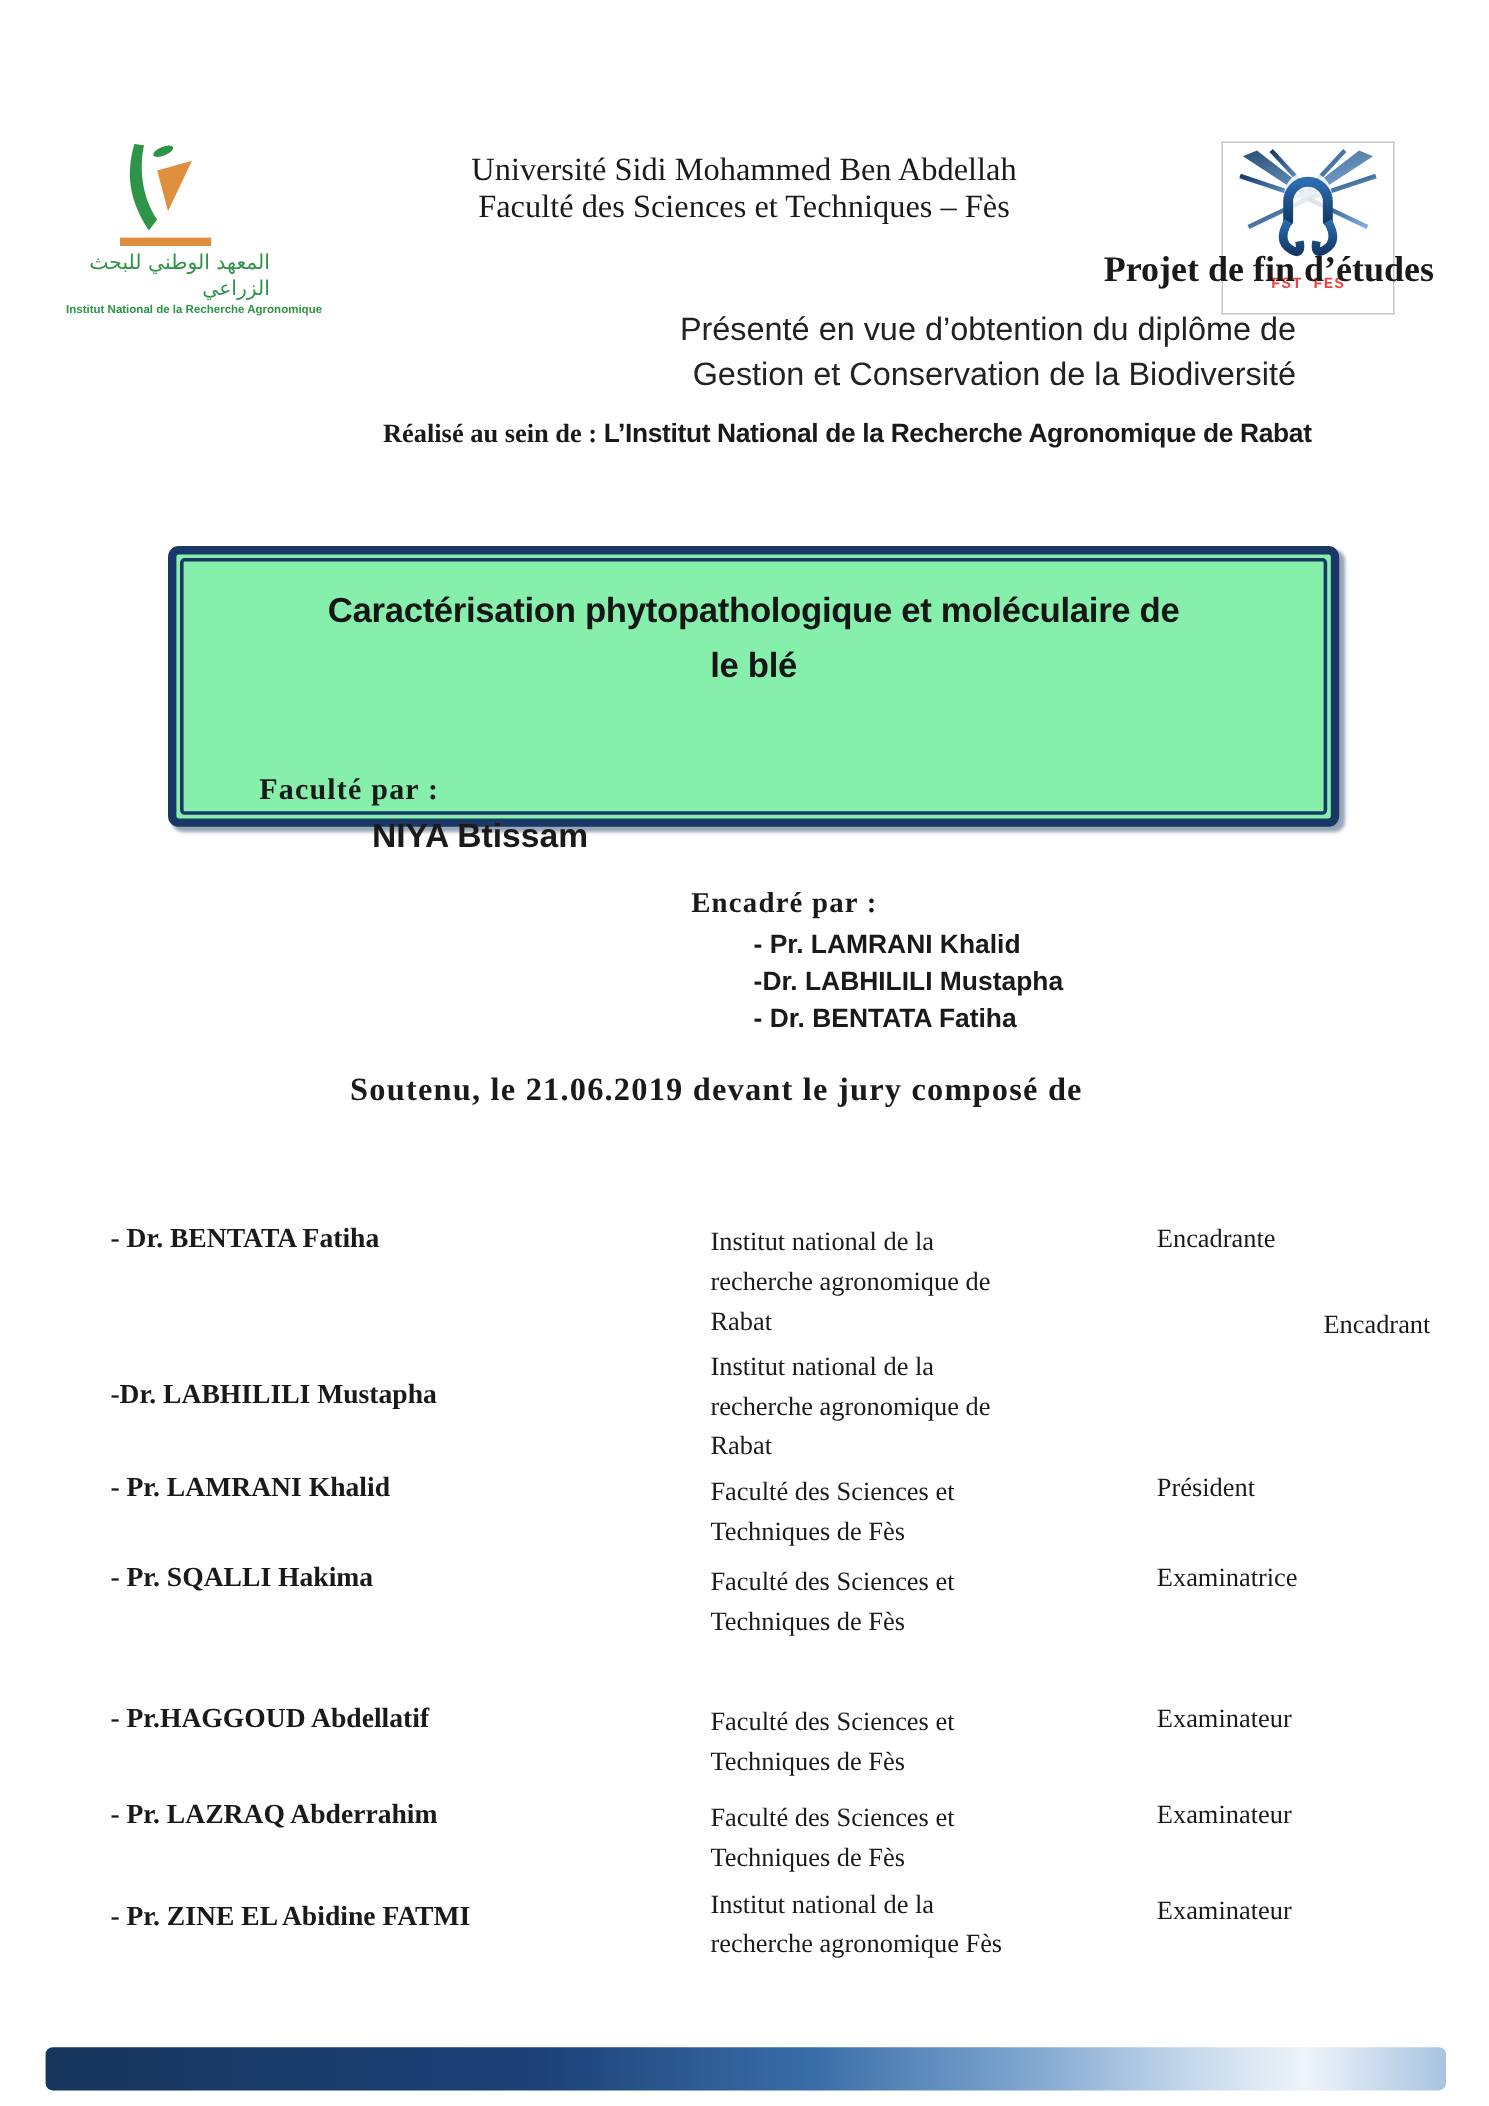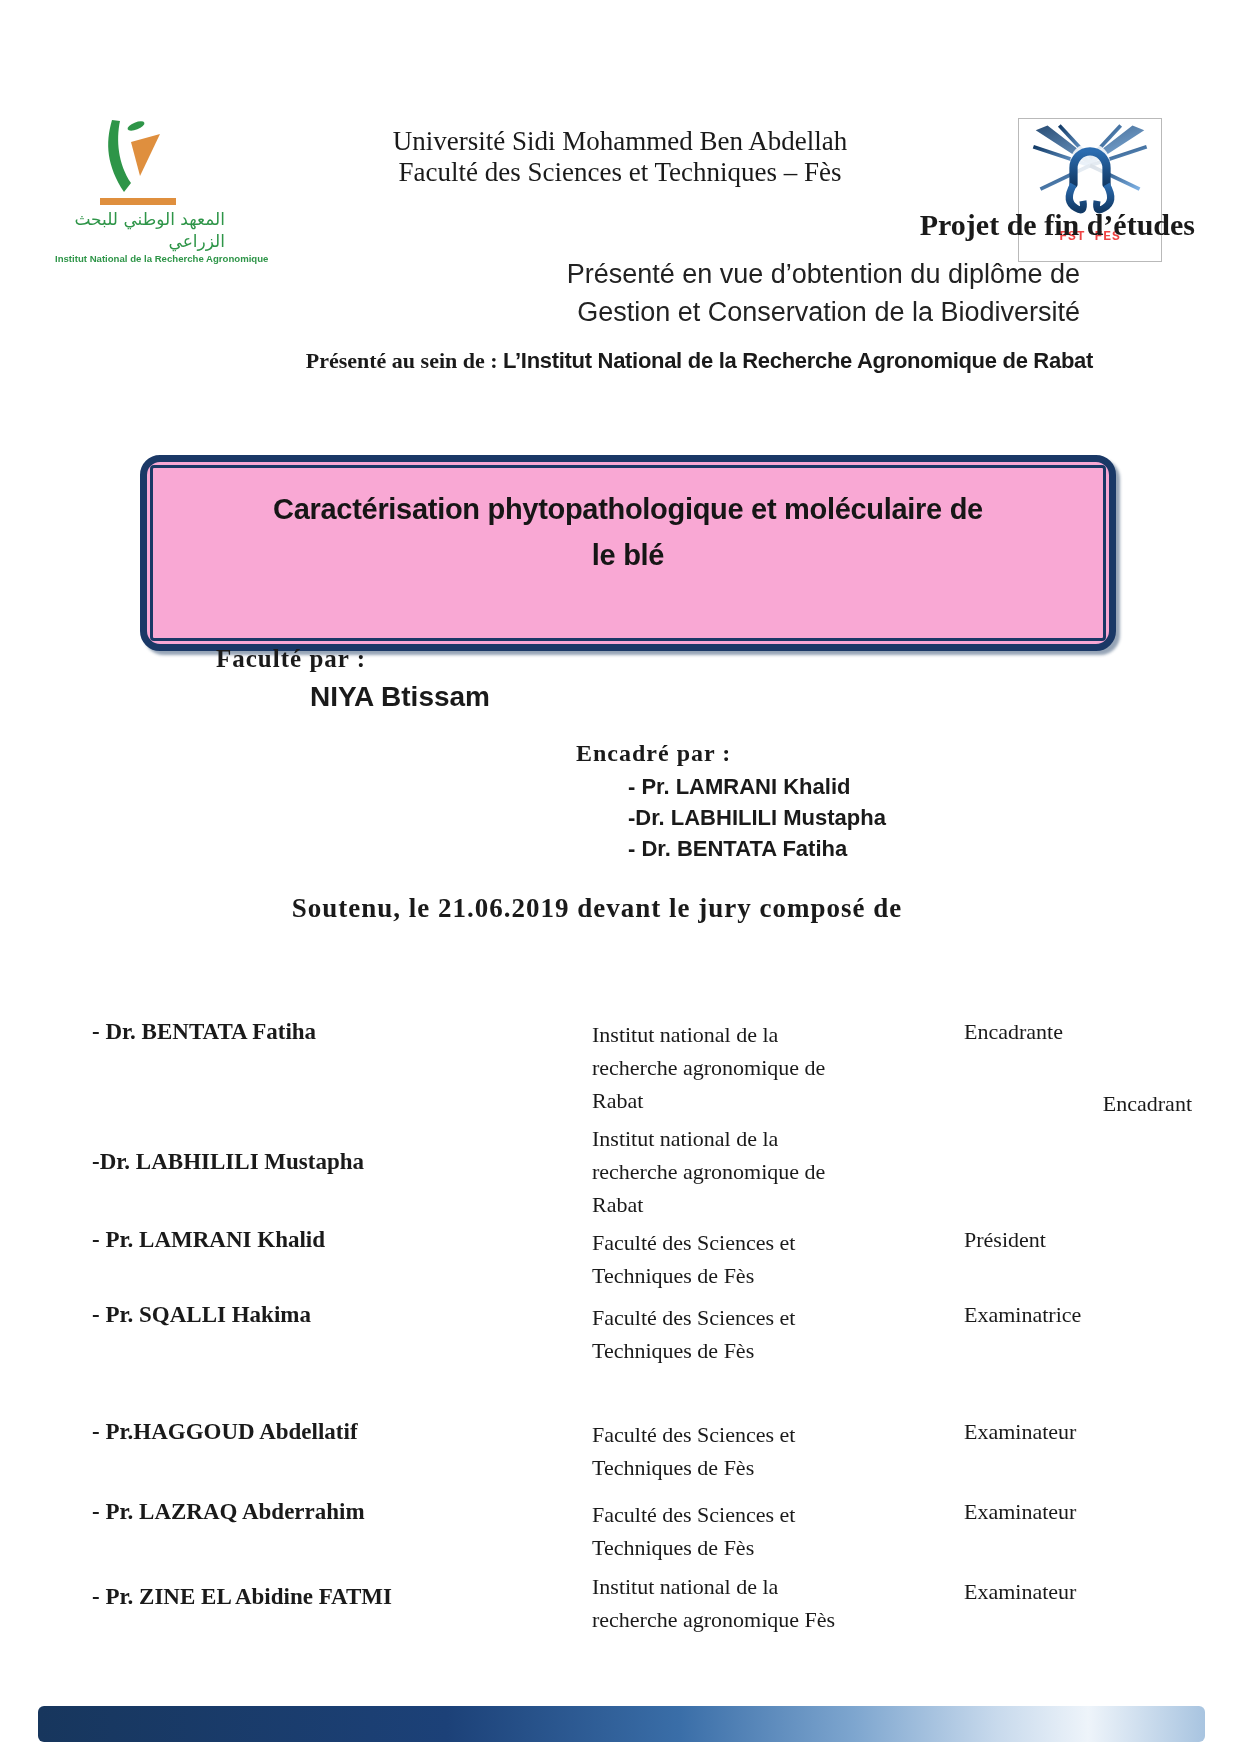--- a/index.html
+++ b/index.html
@@ -25,22 +25,22 @@
              letter-spacing:1px;color:#ef4444;line-height:20px;}
   
   .intro{position:absolute;left:180px;top:204px;width:900px;text-align:right;}
   .project-type{font-weight:bold;font-size:30px;line-height:42px;transform:translateX(115px);}
   .intro-line{font-family:"Liberation Sans", sans-serif;font-size:27px;line-height:38px;color:#222;}
   .intro-line.first{margin-top:9px;}
   .host-line{margin-top:15px;font-size:22px;line-height:30px;transform:translateX(13px);}
   .host-label{font-weight:bold;font-family:"Liberation Serif", serif;}
   .host-value{font-weight:bold;font-family:"Liberation Sans", sans-serif;letter-spacing:-0.3px;}
   
-  .title-box{position:absolute;left:140px;top:455px;width:976px;height:196px;box-sizing:border-box;
-             border:7px solid #1a3866;border-radius:20px;background:#f9a8d4;
+  .title-box{position:absolute;left:140px;top:455px;width:976px;height:234px;box-sizing:border-box;
+             border:7px solid #1a3866;border-radius:9px;background:#86efac;
              box-shadow:4px 4px 3px rgba(23,54,93,.45);}
   .title-box-inner{position:absolute;inset:3px;border:3px solid #1a3866;border-radius:4px;
                    display:flex;flex-direction:column;justify-content:flex-start;
                    padding-top:18px;}
   .title-line{text-align:center;font-family:"Liberation Sans", sans-serif;font-weight:bold;
               font-size:29px;line-height:46px;letter-spacing:-0.3px;color:#161616;}
   
   .author{position:absolute;left:216px;top:645px;}
   .author-label{font-weight:bold;font-size:25px;letter-spacing:1px;}
   .author-name{margin:8px 0 0 94px;font-family:"Liberation Sans", sans-serif;font-weight:bold;font-size:28px;}
@@ -127,21 +127,21 @@
       <path d="M64,52 q8,14 -2,20 q-8,5 -6,-6" fill="none" stroke="url(#fstg2)" stroke-width="6"></path>
     </svg>
     <div class="fst-label">FST FES</div>
   </div>
 
   <div class="intro">
     <div class="project-type">Projet de fin d’études</div>
     <div class="intro-line first">Présenté en vue d’obtention du diplôme de</div>
     <div class="intro-line">Gestion et Conservation de la Biodiversité</div>
     <div class="host-line">
-      <span class="host-label">Présenté au sein de :</span>
+      <span class="host-label">Réalisé au sein de :</span>
       <span class="host-value">L’Institut National de la Recherche Agronomique de Rabat</span>
     </div>
   </div>
 
   <div class="title-box">
     <div class="title-box-inner">
       <div class="title-line">Caractérisation phytopathologique et moléculaire de</div>
       <div class="title-line">le blé</div>
     </div>
   </div>

